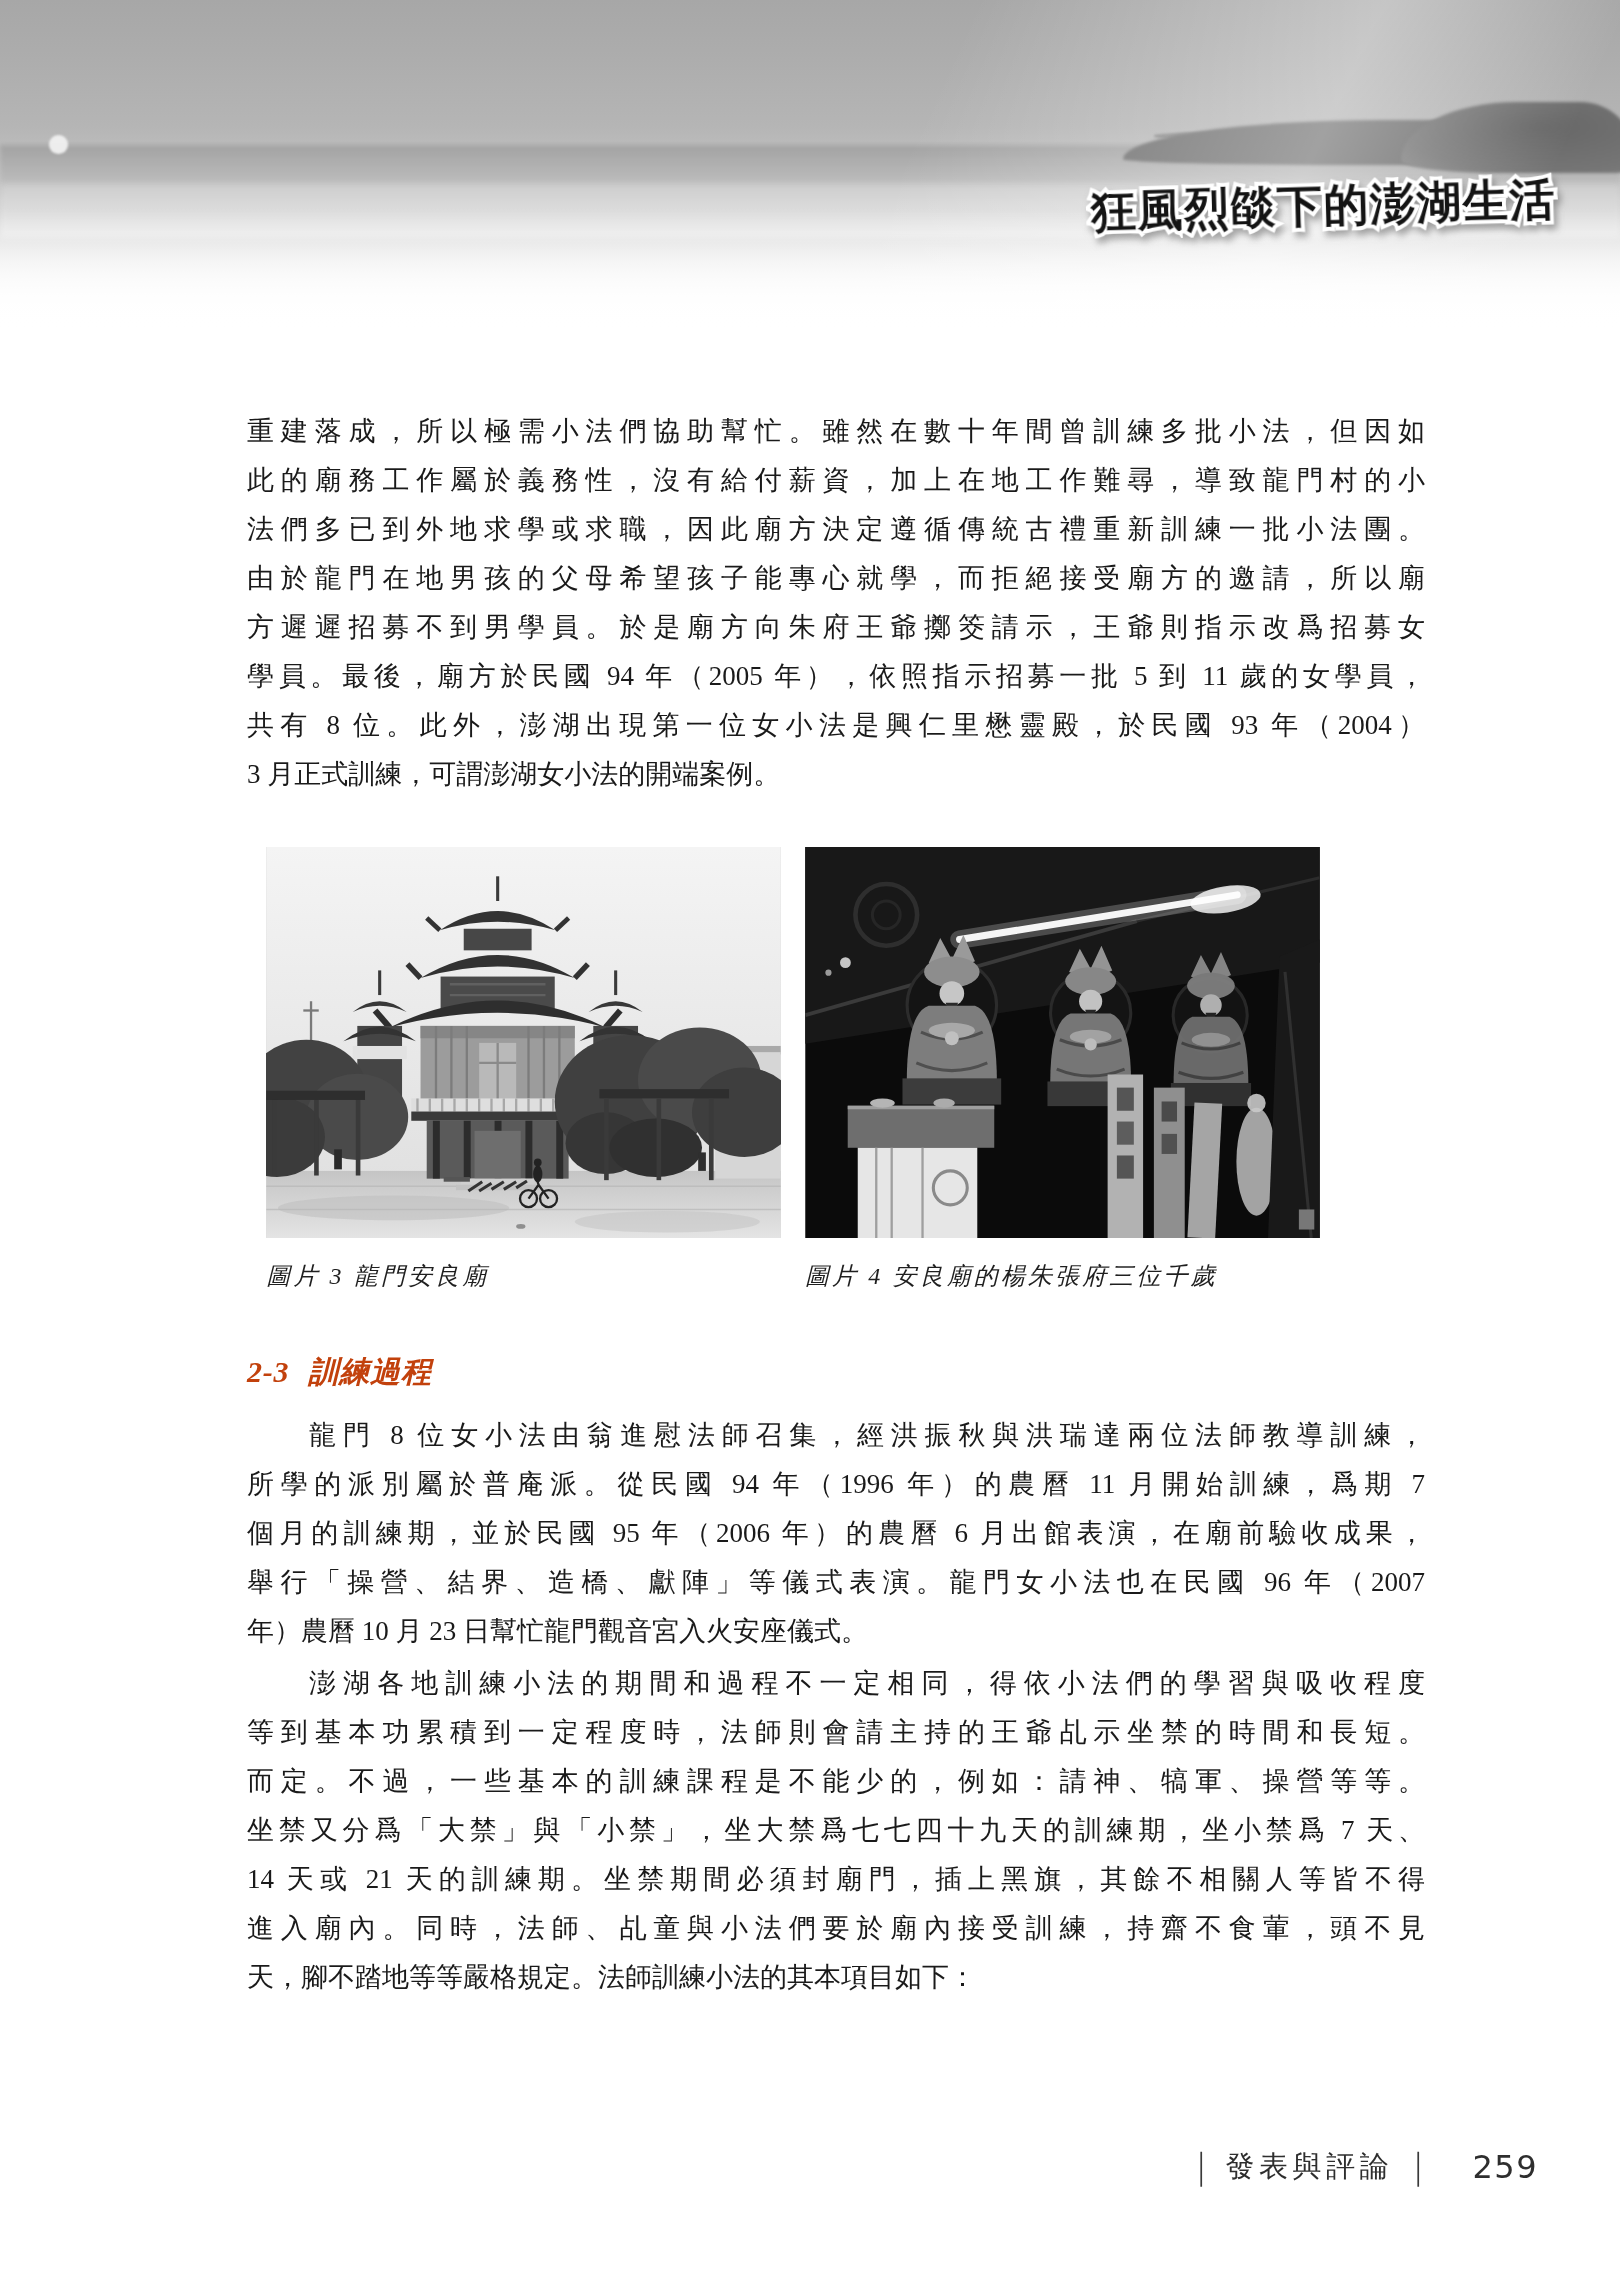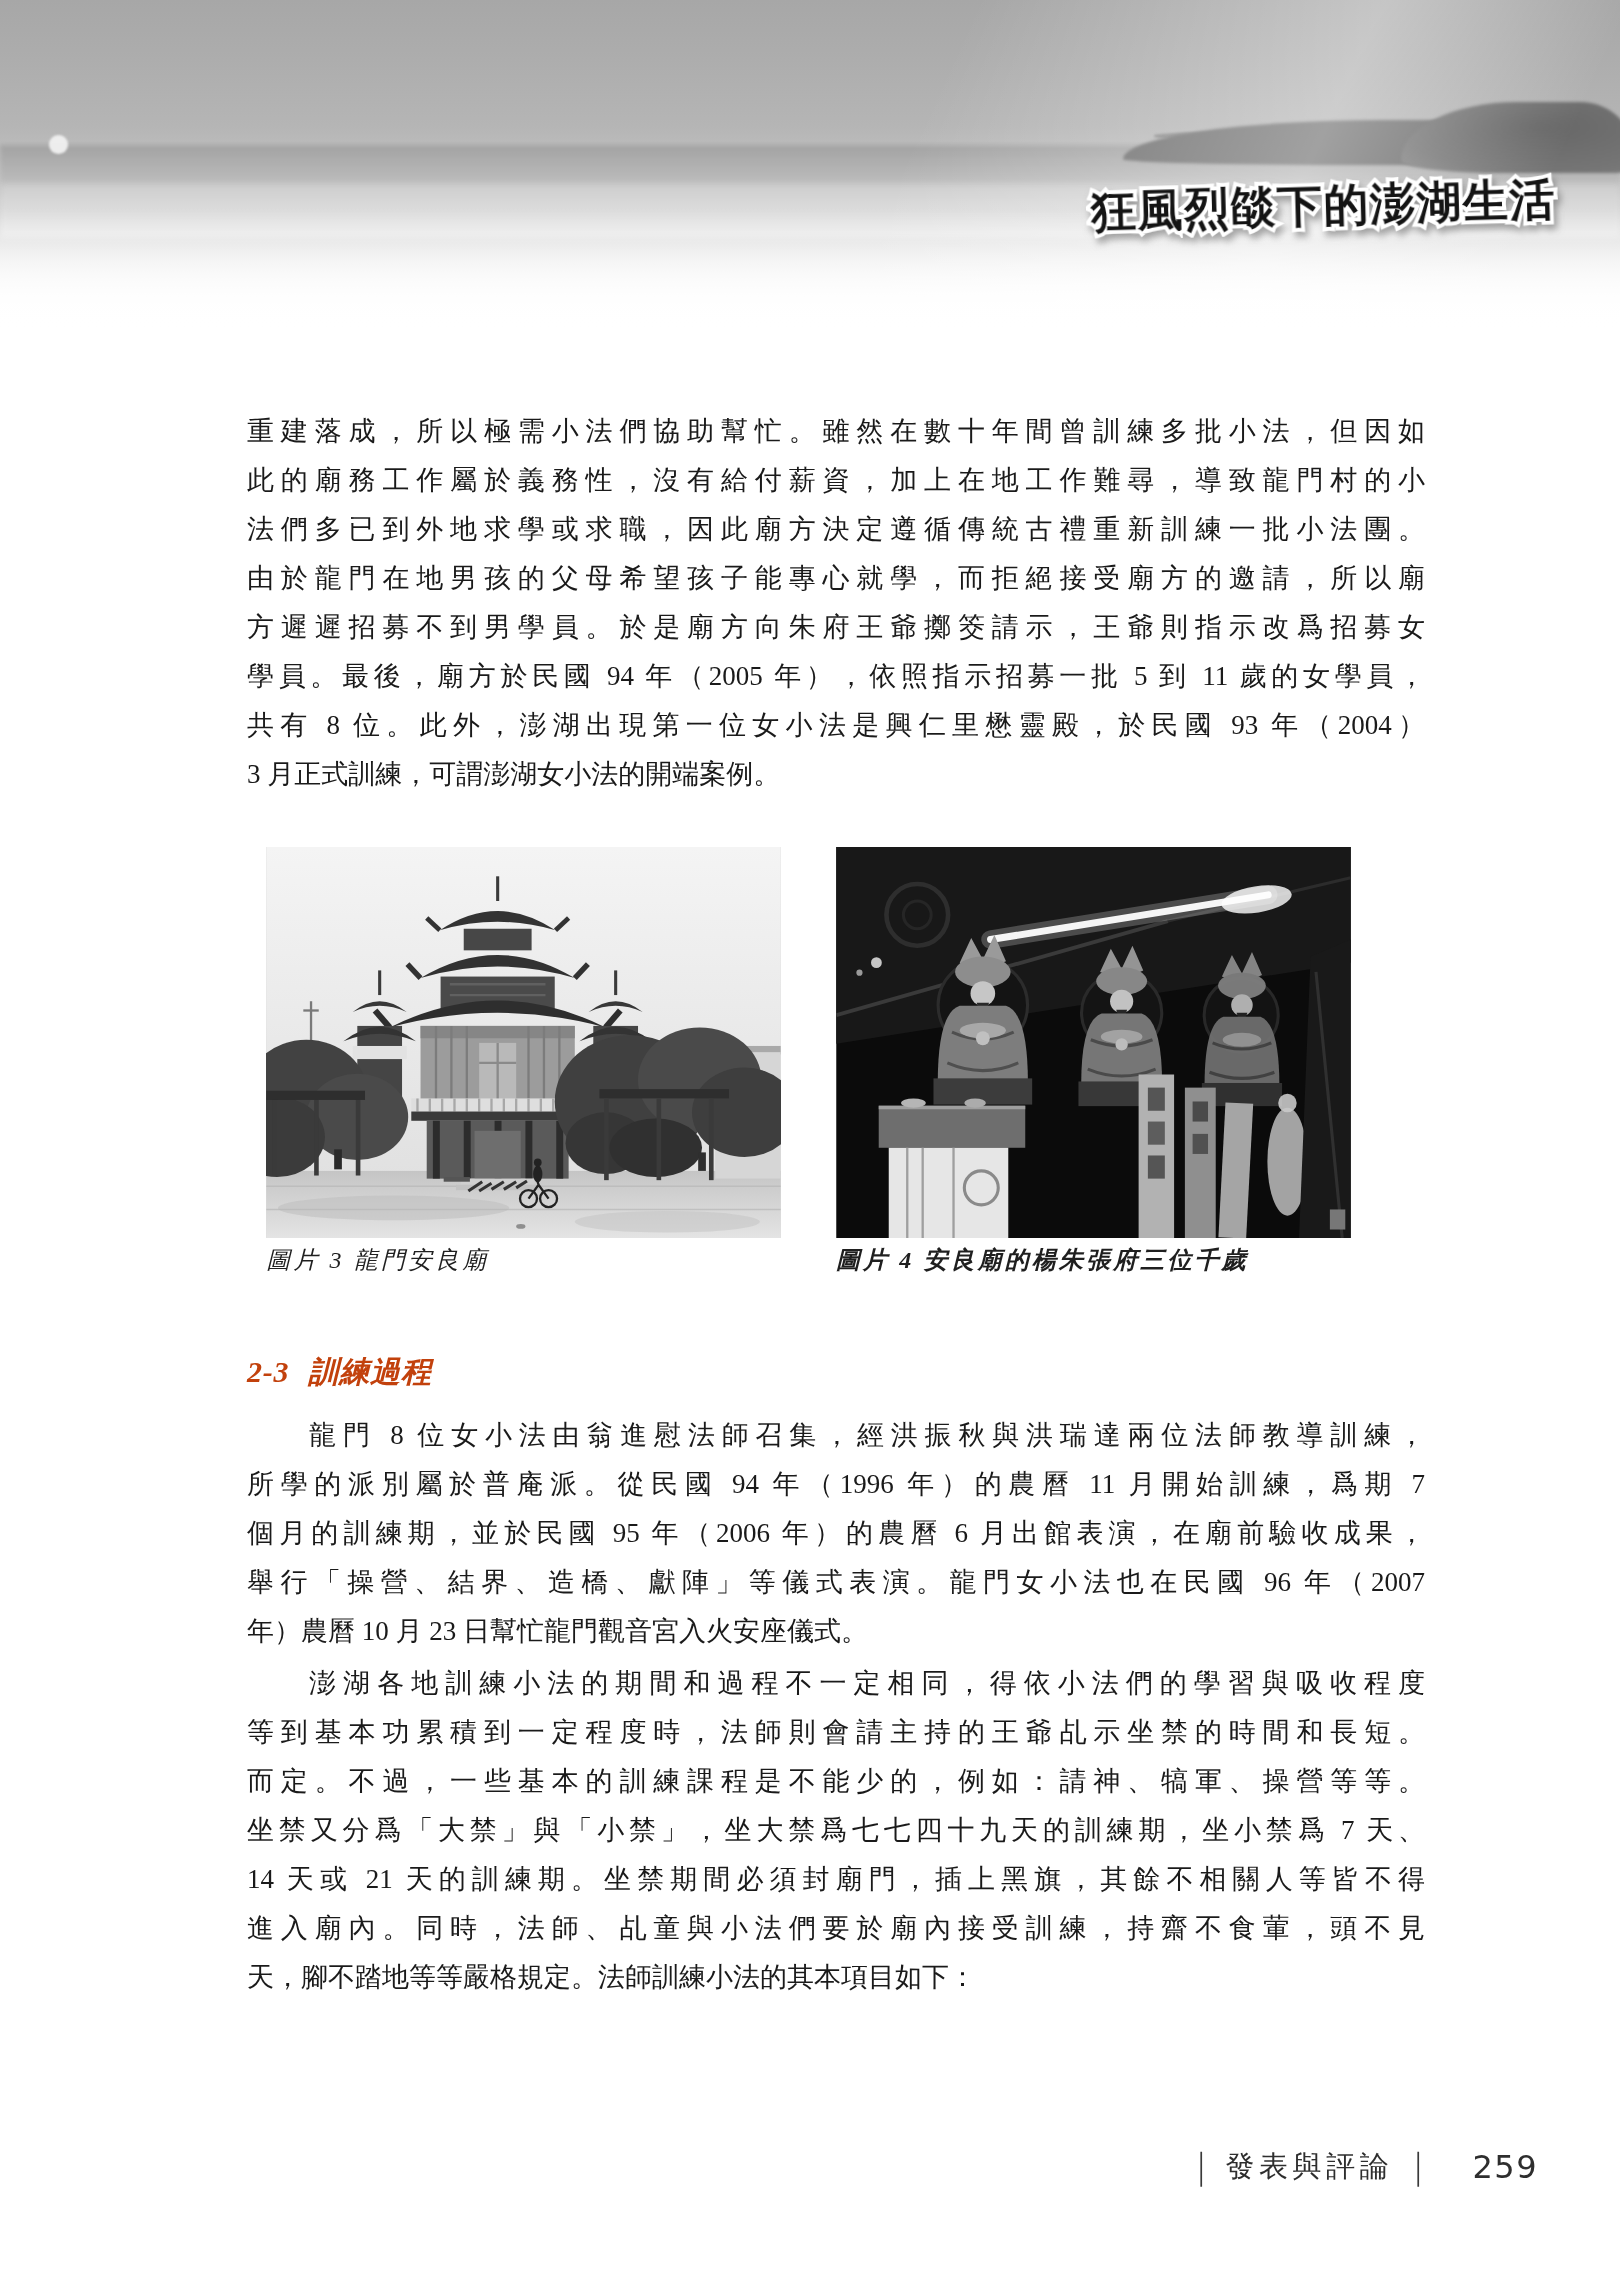--- a/index.html
+++ b/index.html
@@ -48,24 +48,24 @@
     text-align:justify; text-align-last:justify; }
   .line.last { text-align-last:left; }
   .line.indent { text-indent:2.3em; }
 
   .heading { position:absolute; left:0; top:1352px; margin:0;
     font-size:30px; font-weight:bold; color:#c2410c; word-spacing:10.8px; letter-spacing:0.8px;font-style:italic; }
 
   
   .figures { position:absolute; left:0; top:847px; width:1178px; height:463px; }
   .fig { position:absolute; top:0; width:515px; margin:0; }
-  .fig1 { left:19.3px; } .fig2 { left:589px;font-weight:bold; }
+  .fig1 { left:19.3px; } .fig2 { left:558px; }
   .photo { width:515px; height:391px; overflow:hidden; background:#ddd; }
   .photo svg { display:block; }
-  .caption { margin-top:6px; font-size:24px; font-style:italic; letter-spacing:3.1px; color:#1f1f1f; }
+  .caption { margin-top:22px; font-size:24px; font-style:italic; letter-spacing:3.1px; color:#1f1f1f; }
 
   
   .footer { position:absolute; top:2147px; right:83px; display:flex; align-items:center;
     font-family:"DejaVu Sans","Liberation Sans",sans-serif; color:#2e2e2e; }
   .fbar { font-size:28px; font-weight:200; transform:scaleY(1.25); margin:0 10.8px; color:#3a3a3a; }
   .fsec { font-size:29px; letter-spacing:4.6px; }
   .fpage { font-size:32px; letter-spacing:1.5px; margin-left:30px; }
 </style>
 </head>
 <body>

